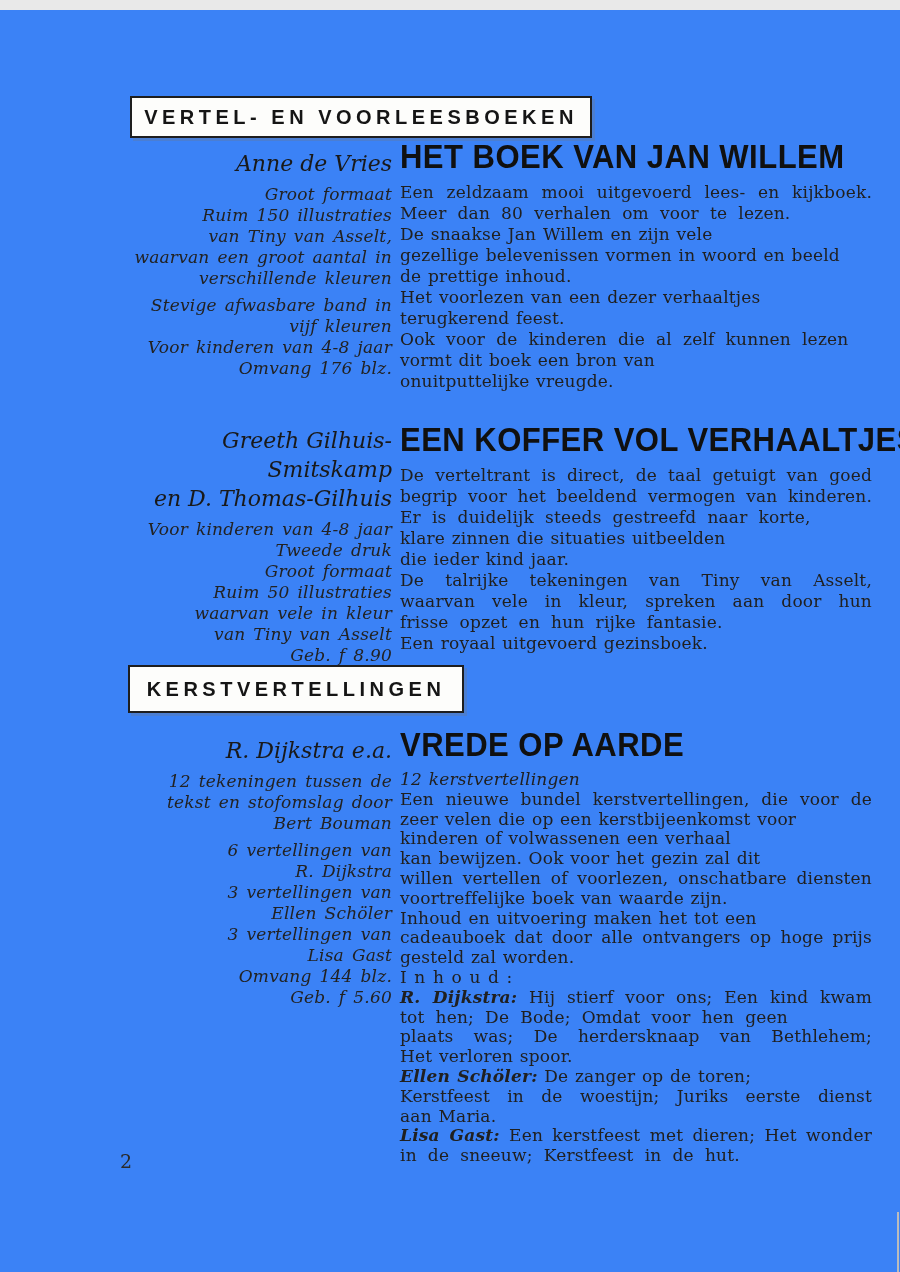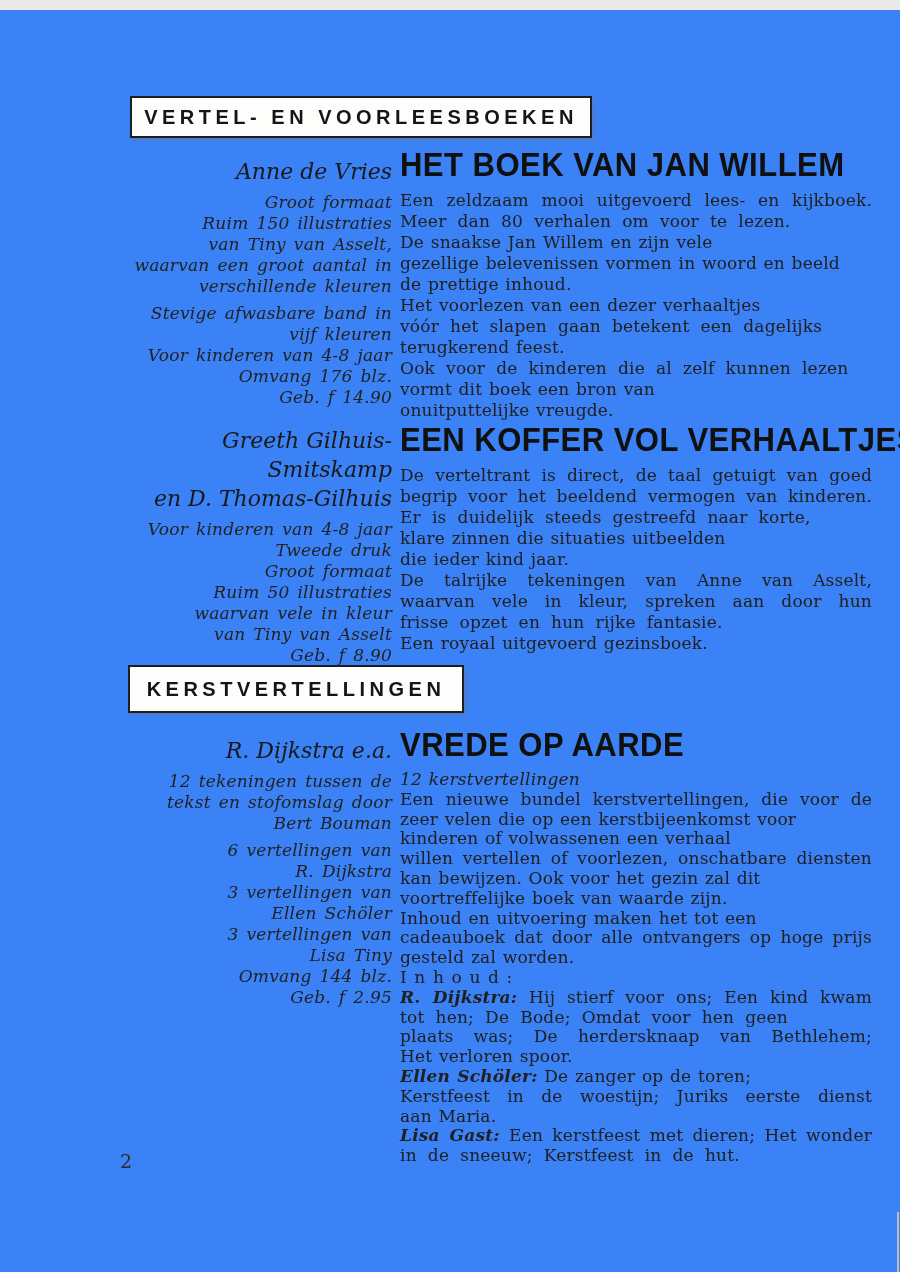--- a/index.html
+++ b/index.html
@@ -17,21 +17,21 @@
   }
   .hbox1{left:130px;top:86px;width:458px;height:38px;}
   .hbox2{left:128px;top:655px;width:332px;height:44px;}
   .hbox-label{
     font-family:"Liberation Sans", sans-serif;font-weight:700;
     font-size:20px;letter-spacing:4.5px;color:#151515;white-space:nowrap;
   }
 
   
   .book-section{position:absolute;left:100px;width:772px;display:flex;}
-  #sec1{top:138px;}
+  #sec1{top:130px;}
   #sec2{top:413px;}
   #sec3{top:718px;}
   .col-left{width:292px;flex:0 0 292px;text-align:right;font-style:italic;}
   #sec1 .col-left{padding-top:9px;}
   #sec2 .col-left{padding-top:3px;}
   #sec3 .col-left{padding-top:8px;}
   .col-right{margin-left:8px;width:472px;flex:0 0 472px;}
 
   .author-block{margin-bottom:6px;}
   .author-line{font-size:22px;line-height:29px;color:#191919;white-space:nowrap;}
@@ -79,33 +79,31 @@
           <div class="detail-line">Ruim 150 illustraties</div>
           <div class="detail-line">van Tiny van Asselt,</div>
           <div class="detail-line">waarvan een groot aantal in</div>
           <div class="detail-line">verschillende kleuren</div>
         </div>
         <div class="detail-group">
           <div class="detail-line">Stevige afwasbare band in</div>
           <div class="detail-line">vijf kleuren</div>
           <div class="detail-line">Voor kinderen van 4-8 jaar</div>
           <div class="detail-line">Omvang 176 blz.</div>
-          <div class="detail-line">Geb. f 14.90</div>
         </div>
       </div>
       <div class="col-right">
         <h2 class="sec-title"><span>HET BOEK VAN JAN WILLEM</span></h2>
         <div class="body-block">
           <div class="line j">Een zeldzaam mooi uitgevoerd lees- en kijkboek.</div>
           <div class="line w">Meer dan 80 verhalen om voor te lezen.</div>
           <div class="line">De snaakse Jan Willem en zijn vele</div>
           <div class="line">gezellige belevenissen vormen in woord en beeld</div>
           <div class="line">de prettige inhoud.</div>
           <div class="line">Het voorlezen van een dezer verhaaltjes</div>
-          <div class="line w">vóór het slapen gaan betekent een dagelijks</div>
           <div class="line">terugkerend feest.</div>
           <div class="line w">Ook voor de kinderen die al zelf kunnen lezen</div>
           <div class="line">vormt dit boek een bron van</div>
           <div class="line">onuitputtelijke vreugde.</div>
         </div>
       </div>
     </section>
 
   <section class="book-section" id="sec2">
       <div class="col-left">
@@ -125,21 +123,21 @@
         </div>
       </div>
       <div class="col-right">
         <h2 class="sec-title"><span>EEN KOFFER VOL VERHAALTJES</span></h2>
         <div class="body-block">
           <div class="line j">De verteltrant is direct, de taal getuigt van goed</div>
           <div class="line j">begrip voor het beeldend vermogen van kinderen.</div>
           <div class="line w">Er is duidelijk steeds gestreefd naar korte,</div>
           <div class="line">klare zinnen die situaties uitbeelden</div>
           <div class="line">die ieder kind jaar.</div>
-          <div class="line j">De talrijke tekeningen van Anne van Asselt,</div>
+          <div class="line j">De talrijke tekeningen van Tiny van Asselt,</div>
           <div class="line j">waarvan vele in kleur, spreken aan door hun</div>
           <div class="line w">frisse opzet en hun rijke fantasie.</div>
           <div class="line">Een royaal uitgevoerd gezinsboek.</div>
         </div>
       </div>
     </section>
 
   <div class="hbox hbox2">
     <span class="hbox-label">KERSTVERTELLINGEN</span>
   </div>
@@ -153,34 +151,34 @@
           <div class="detail-line">12 tekeningen tussen de</div>
           <div class="detail-line">tekst en stofomslag door</div>
           <div class="detail-line">Bert Bouman</div>
         </div>
         <div class="detail-group">
           <div class="detail-line">6 vertellingen van</div>
           <div class="detail-line">R. Dijkstra</div>
           <div class="detail-line">3 vertellingen van</div>
           <div class="detail-line">Ellen Schöler</div>
           <div class="detail-line">3 vertellingen van</div>
-          <div class="detail-line">Lisa Tiny</div>
+          <div class="detail-line">Lisa Gast</div>
           <div class="detail-line">Omvang 144 blz.</div>
-          <div class="detail-line">Geb. f 2.95</div>
+          <div class="detail-line">Geb. f 5.60</div>
         </div>
       </div>
       <div class="col-right">
         <h2 class="sec-title"><span>VREDE OP AARDE</span></h2>
         <div class="body-block tight">
           <div class="line it">12 kerstvertellingen</div>
           <div class="line j">Een nieuwe bundel kerstvertellingen, die voor de</div>
           <div class="line">zeer velen die op een kerstbijeenkomst voor</div>
           <div class="line">kinderen of volwassenen een verhaal</div>
+          <div class="line">kan bewijzen. Ook voor het gezin zal dit</div>
           <div class="line j">willen vertellen of voorlezen, onschatbare diensten</div>
-          <div class="line">kan bewijzen. Ook voor het gezin zal dit</div>
           <div class="line">voortreffelijke boek van waarde zijn.</div>
           <div class="line">Inhoud en uitvoering maken het tot een</div>
           <div class="line j">cadeauboek dat door alle ontvangers op hoge prijs</div>
           <div class="line">gesteld zal worden.</div>
           <div class="line sp">Inhoud:</div>
           <div class="line j"><span class="lead">R. Dijkstra:</span> Hij stierf voor ons; Een kind kwam</div>
           <div class="line w">tot hen; De Bode; Omdat voor hen geen</div>
           <div class="line j">plaats was; De herdersknaap van Bethlehem;</div>
           <div class="line">Het verloren spoor.</div>
           <div class="line"><span class="lead">Ellen Schöler:</span> De zanger op de toren;</div>

